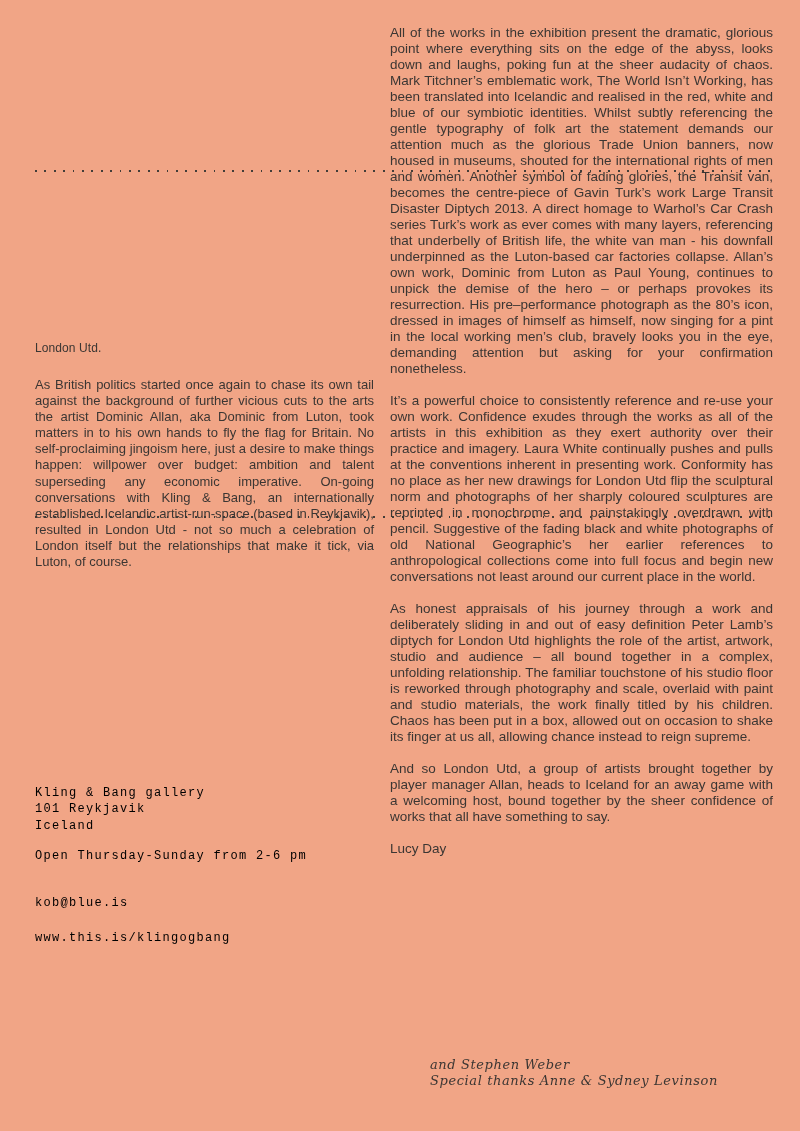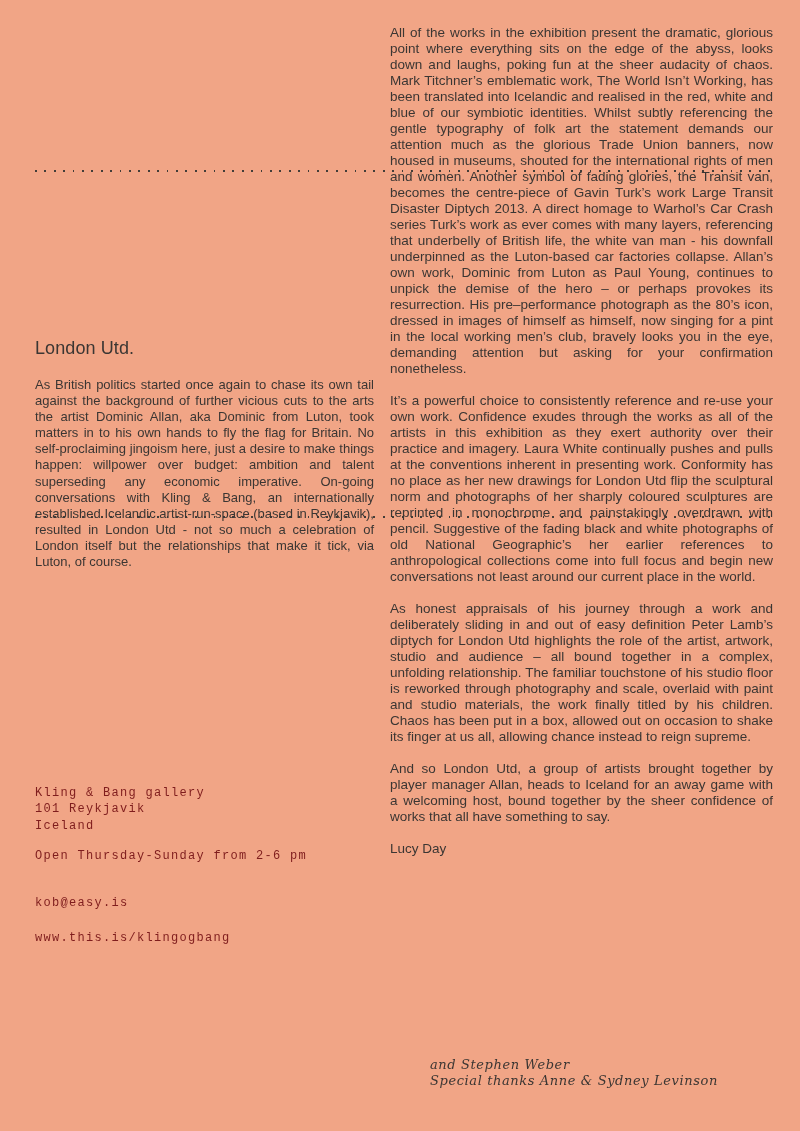--- a/index.html
+++ b/index.html
@@ -17,31 +17,31 @@
     background:repeating-linear-gradient(to right,#433d38 0 1.8px,transparent 1.8px 9.4px);
     z-index:1;
   }
   .dotted.top{top:170px;}
   .dotted.middle{top:516px;}
 
   .left-col{
     position:absolute;left:35px;top:339px;width:339px;z-index:2;
   }
   .title{
-    font-size:18px;font-weight:400;line-height:18px;margin:0 0 20px 0;
+    font-size:12px;font-weight:400;line-height:18px;margin:0 0 20px 0;
     letter-spacing:.1px;
   }
   .intro{
     margin:0;font-size:13px;line-height:16.1px;text-align:justify;
   }
 
   .gallery{
     position:absolute;left:35px;top:785px;z-index:2;
     font-family:"Liberation Mono","DejaVu Sans Mono",monospace;
-    font-size:12px;line-height:16.3px;letter-spacing:1.3px;color:#7f1d1d;
+    font-size:12px;line-height:16.3px;letter-spacing:1.3px;color:#000000;
   }
   .gallery .hours{margin-top:14px;}
   .gallery .email{margin-top:31px;}
   .gallery .website{margin-top:19px;}
 
   .right-col{
     position:absolute;left:390px;top:25px;width:383px;z-index:2;
   }
   .right-col p{
     margin:0 0 16px 0;font-size:13.5px;line-height:16px;text-align:justify;
@@ -69,21 +69,21 @@
   <aside class="left-col">
     <h1 class="title">London Utd.</h1>
     <p class="intro">As British politics started once again to chase its own tail against the background of further vicious cuts to the arts the artist Dominic Allan, aka Dominic from Luton, took matters in to his own hands to fly the flag for Britain. No self-proclaiming jingoism here, just a desire to make things happen: willpower over budget: ambition and talent superseding any economic imperative. On-going conversations with Kling &amp; Bang, an internationally established Icelandic artist-run-space (based in Reykjavik), resulted in London Utd - not so much a celebration of London itself but the relationships that make it tick, via Luton, of course.</p>
   </aside>
 
   <div class="gallery">
     <div>Kling &amp; Bang gallery</div>
     <div>101 Reykjavik</div>
     <div>Iceland</div>
     <div class="hours">Open Thursday-Sunday from 2-6 pm</div>
-    <div class="email">kob@easy.is</div>
+    <div class="email">kob@blue.is</div>
     <div class="website">www.this.is/klingogbang</div>
   </div>
 
   <main class="right-col">
     <p>All of the works in the exhibition present the dramatic, glorious point where everything sits on the edge of the abyss, looks down and laughs, poking fun at the sheer audacity of chaos. Mark Titchner’s emblematic work, The World Isn’t Working, has been translated into Icelandic and realised in the red, white and blue of our symbiotic identities. Whilst subtly referencing the gentle typography of folk art the statement demands our attention much as the glorious Trade Union banners, now housed in museums, shouted for the international rights of men and women. Another symbol of fading glories, the Transit van, becomes the centre-piece of Gavin Turk’s work Large Transit Disaster Diptych 2013. A direct homage to Warhol’s Car Crash series Turk’s work as ever comes with many layers, referencing that underbelly of British life, the white van man - his downfall underpinned as the Luton-based car factories collapse. Allan’s own work, Dominic from Luton as Paul Young, continues to unpick the demise of the hero – or perhaps provokes its resurrection. His pre–performance photograph as the 80’s icon, dressed in images of himself as himself, now singing for a pint in the local working men’s club, bravely looks you in the eye, demanding attention but asking for your confirmation nonetheless.</p>
     <p>It’s a powerful choice to consistently reference and re-use your own work. Confidence exudes through the works as all of the artists in this exhibition as they exert authority over their practice and imagery. Laura White continually pushes and pulls at the conventions inherent in presenting work. Conformity has no place as her new drawings for London Utd flip the sculptural norm and photographs of her sharply coloured sculptures are reprinted in monochrome and painstakingly overdrawn with pencil. Suggestive of the fading black and white photographs of old National Geographic’s her earlier references to anthropological collections come into full focus and begin new conversations not least around our current place in the world.</p>
     <p>As honest appraisals of his journey through a work and deliberately sliding in and out of easy definition Peter Lamb’s diptych for London Utd highlights the role of the artist, artwork, studio and audience – all bound together in a complex, unfolding relationship. The familiar touchstone of his studio floor is reworked through photography and scale, overlaid with paint and studio materials, the work finally titled by his children. Chaos has been put in a box, allowed out on occasion to shake its finger at us all, allowing chance instead to reign supreme.</p>
     <p>And so London Utd, a group of artists brought together by player manager Allan, heads to Iceland for an away game with a welcoming host, bound together by the sheer confidence of works that all have something to say.</p>
     <div class="sig">Lucy Day</div>
   </main>

